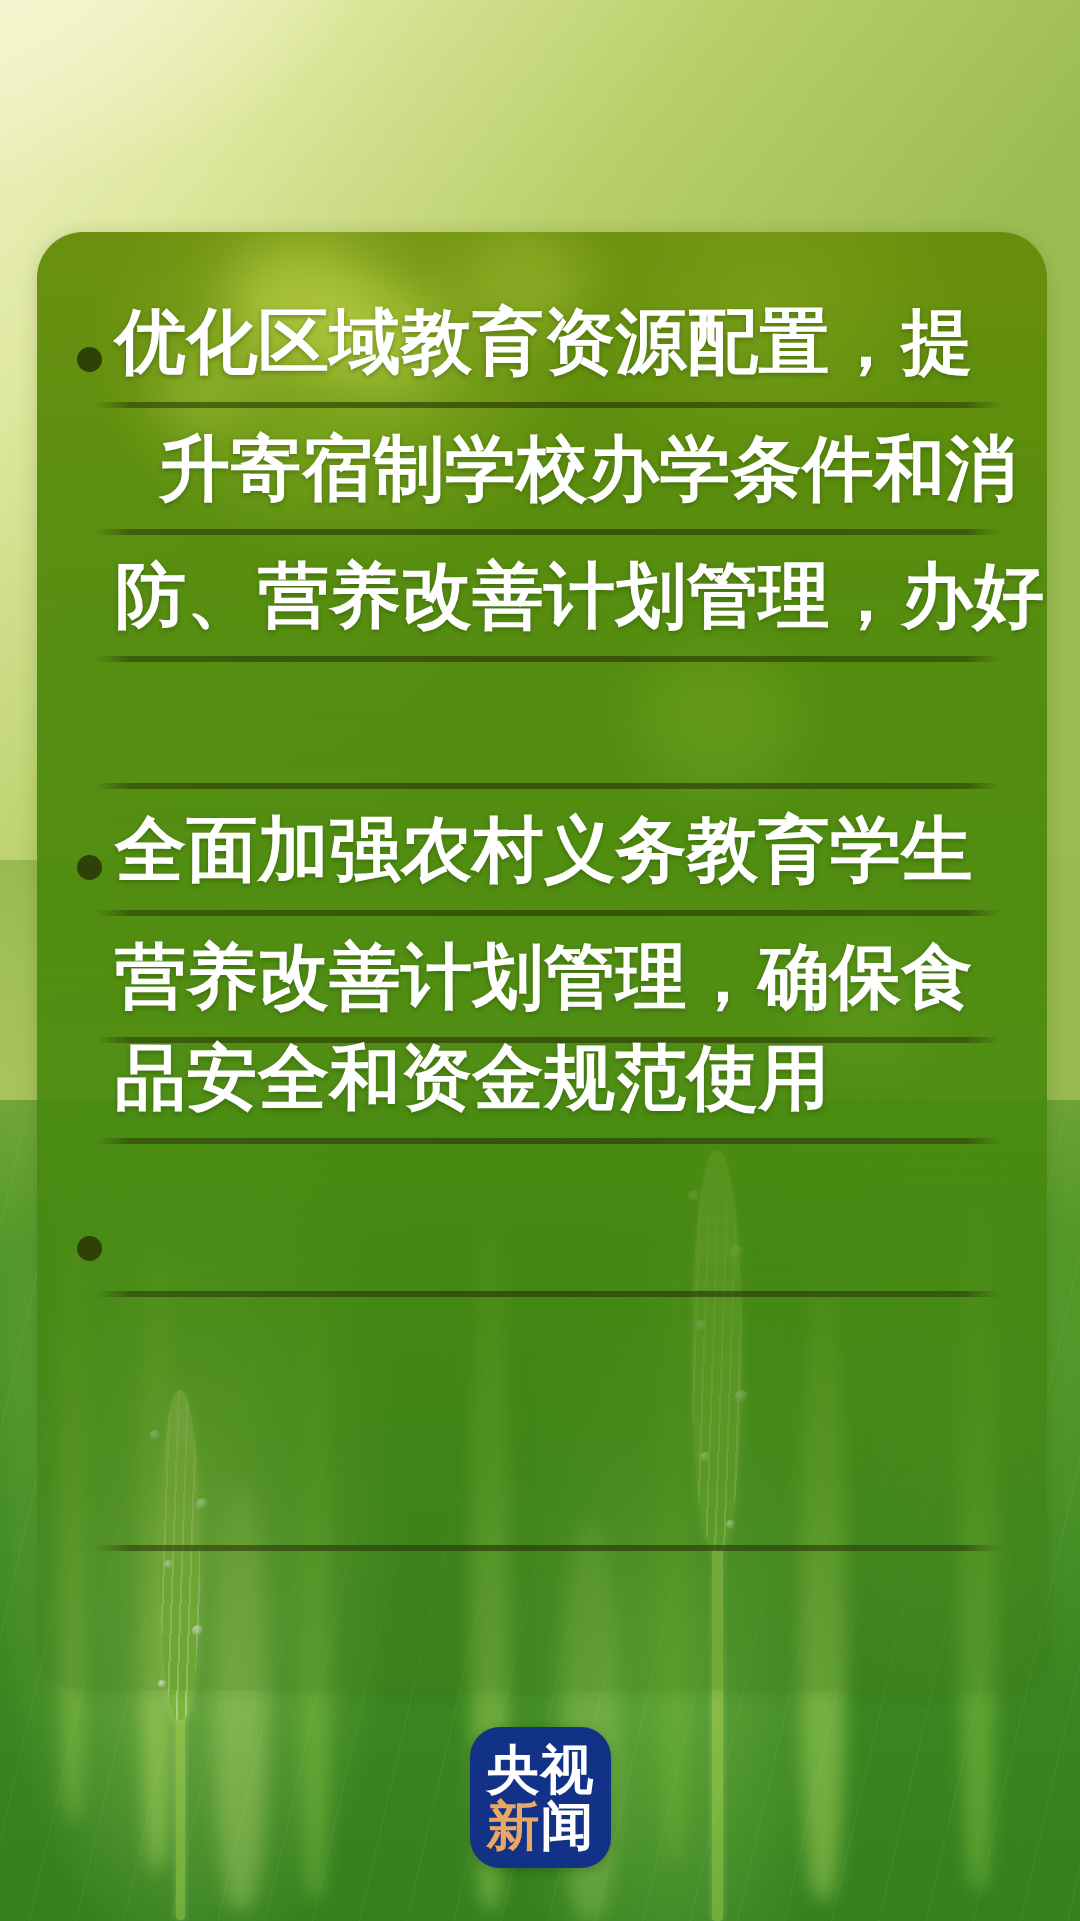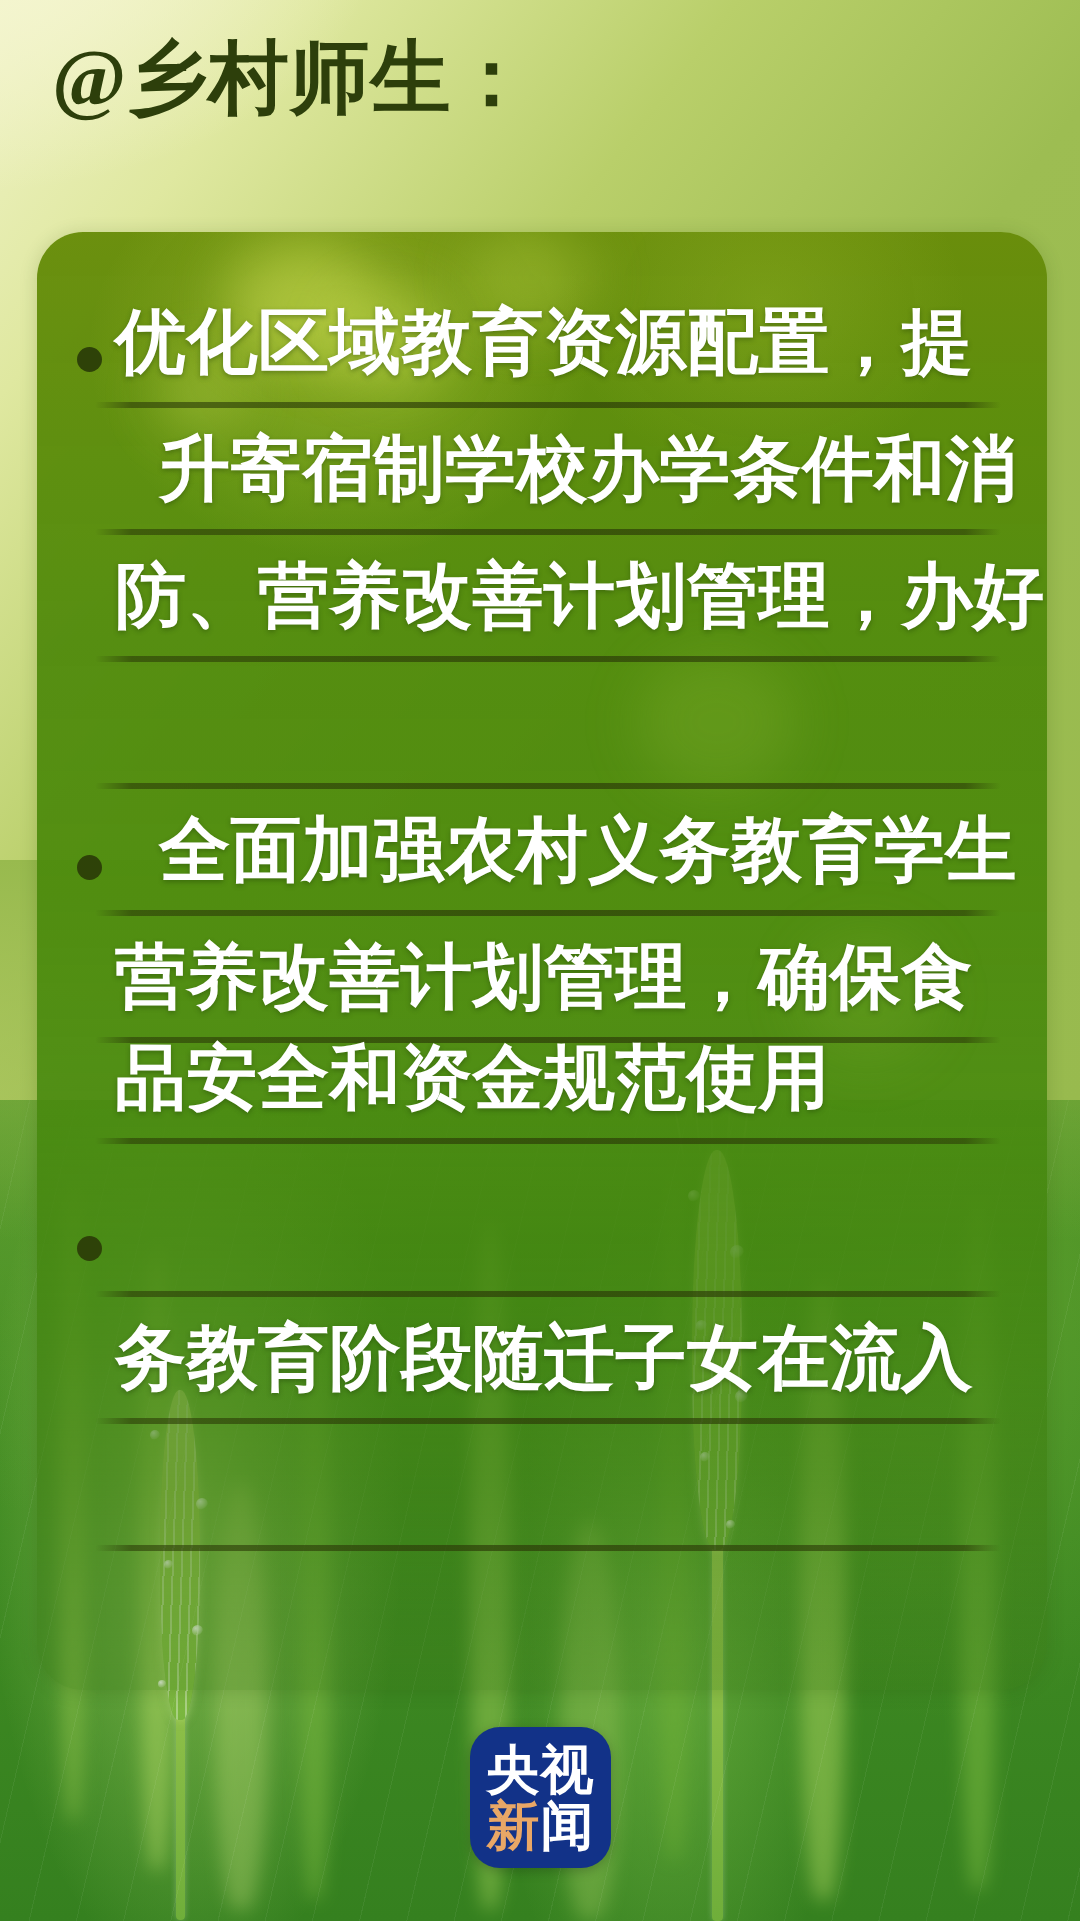--- a/index.html
+++ b/index.html
@@ -257,21 +257,20 @@
   <div class="dewdrop" style="left:696px; top:1320px; width:11px; height:11px;"></div>
   <div class="dewdrop" style="left:735px; top:1390px; width:13px; height:13px;"></div>
   <div class="dewdrop" style="left:700px; top:1452px; width:10px; height:10px;"></div>
   <div class="dewdrop" style="left:726px; top:1520px; width:9px;  height:9px;"></div>
 
   <div class="rain"></div>
 
   <div class="top-wash"></div>
   <div class="top-wash-fade"></div>
 
-  <div class="header-title">@乡村师生：</div>
 
   <div class="card">
     <div class="card-bokeh" style="left:190px; top:10px;  width:150px; height:120px; background:rgba(214,228,90,0.45);"></div>
     <div class="card-bokeh" style="left:300px; top:60px;  width:110px; height:95px;  background:rgba(206,224,84,0.40);"></div>
     <div class="card-bokeh" style="left:430px; top:-10px; width:130px; height:110px; background:rgba(198,218,76,0.30);"></div>
     <div class="card-bokeh" style="left:120px; top:120px; width:90px;  height:80px;  background:rgba(210,226,88,0.28);"></div>
     <div class="card-bokeh" style="left:600px; top:420px; width:160px; height:140px; background:rgba(150,190,60,0.22);"></div>
     <div class="card-bokeh" style="left:760px; top:700px; width:140px; height:130px; background:rgba(140,185,55,0.18);"></div>
   </div>
 
@@ -290,45 +289,41 @@
 
     <div class="line-row" style="top:302px;">
       <div class="line-text">防、营养改善计划管理，办好</div>
       <div class="line-rule"></div>
     </div>
 
     <div class="line-row" style="top:429px;">
       <div class="line-rule"></div>
     </div>
 
-    <div class="line-row" style="top:556px;text-align:right;">
+    <div class="line-row" style="top:556px;">
       <div class="line-bullet"></div>
       <div class="line-text">全面加强农村义务教育学生</div>
       <div class="line-rule"></div>
     </div>
 
     <div class="line-row" style="top:683px;">
       <div class="line-text">营养改善计划管理，确保食</div>
       <div class="line-rule"></div>
     </div>
 
     <div class="line-row" style="top:784px;">
       <div class="line-text">品安全和资金规范使用</div>
       <div class="line-rule"></div>
     </div>
 
     <div class="line-row" style="top:937px;">
       <div class="line-bullet"></div>
       <div class="line-rule"></div>
     </div>
 
-    <div class="line-row" style="top:1064px;">
-      <div class="line-text">务教育阶段随迁子女在流入</div>
-      <div class="line-rule"></div>
-    </div>
 
     <div class="line-row" style="top:1191px;">
       <div class="line-rule"></div>
     </div>
 
   </div>
 
   <div class="logo">
     <div class="logo-row top">
       <span class="logo-ch">央</span>

